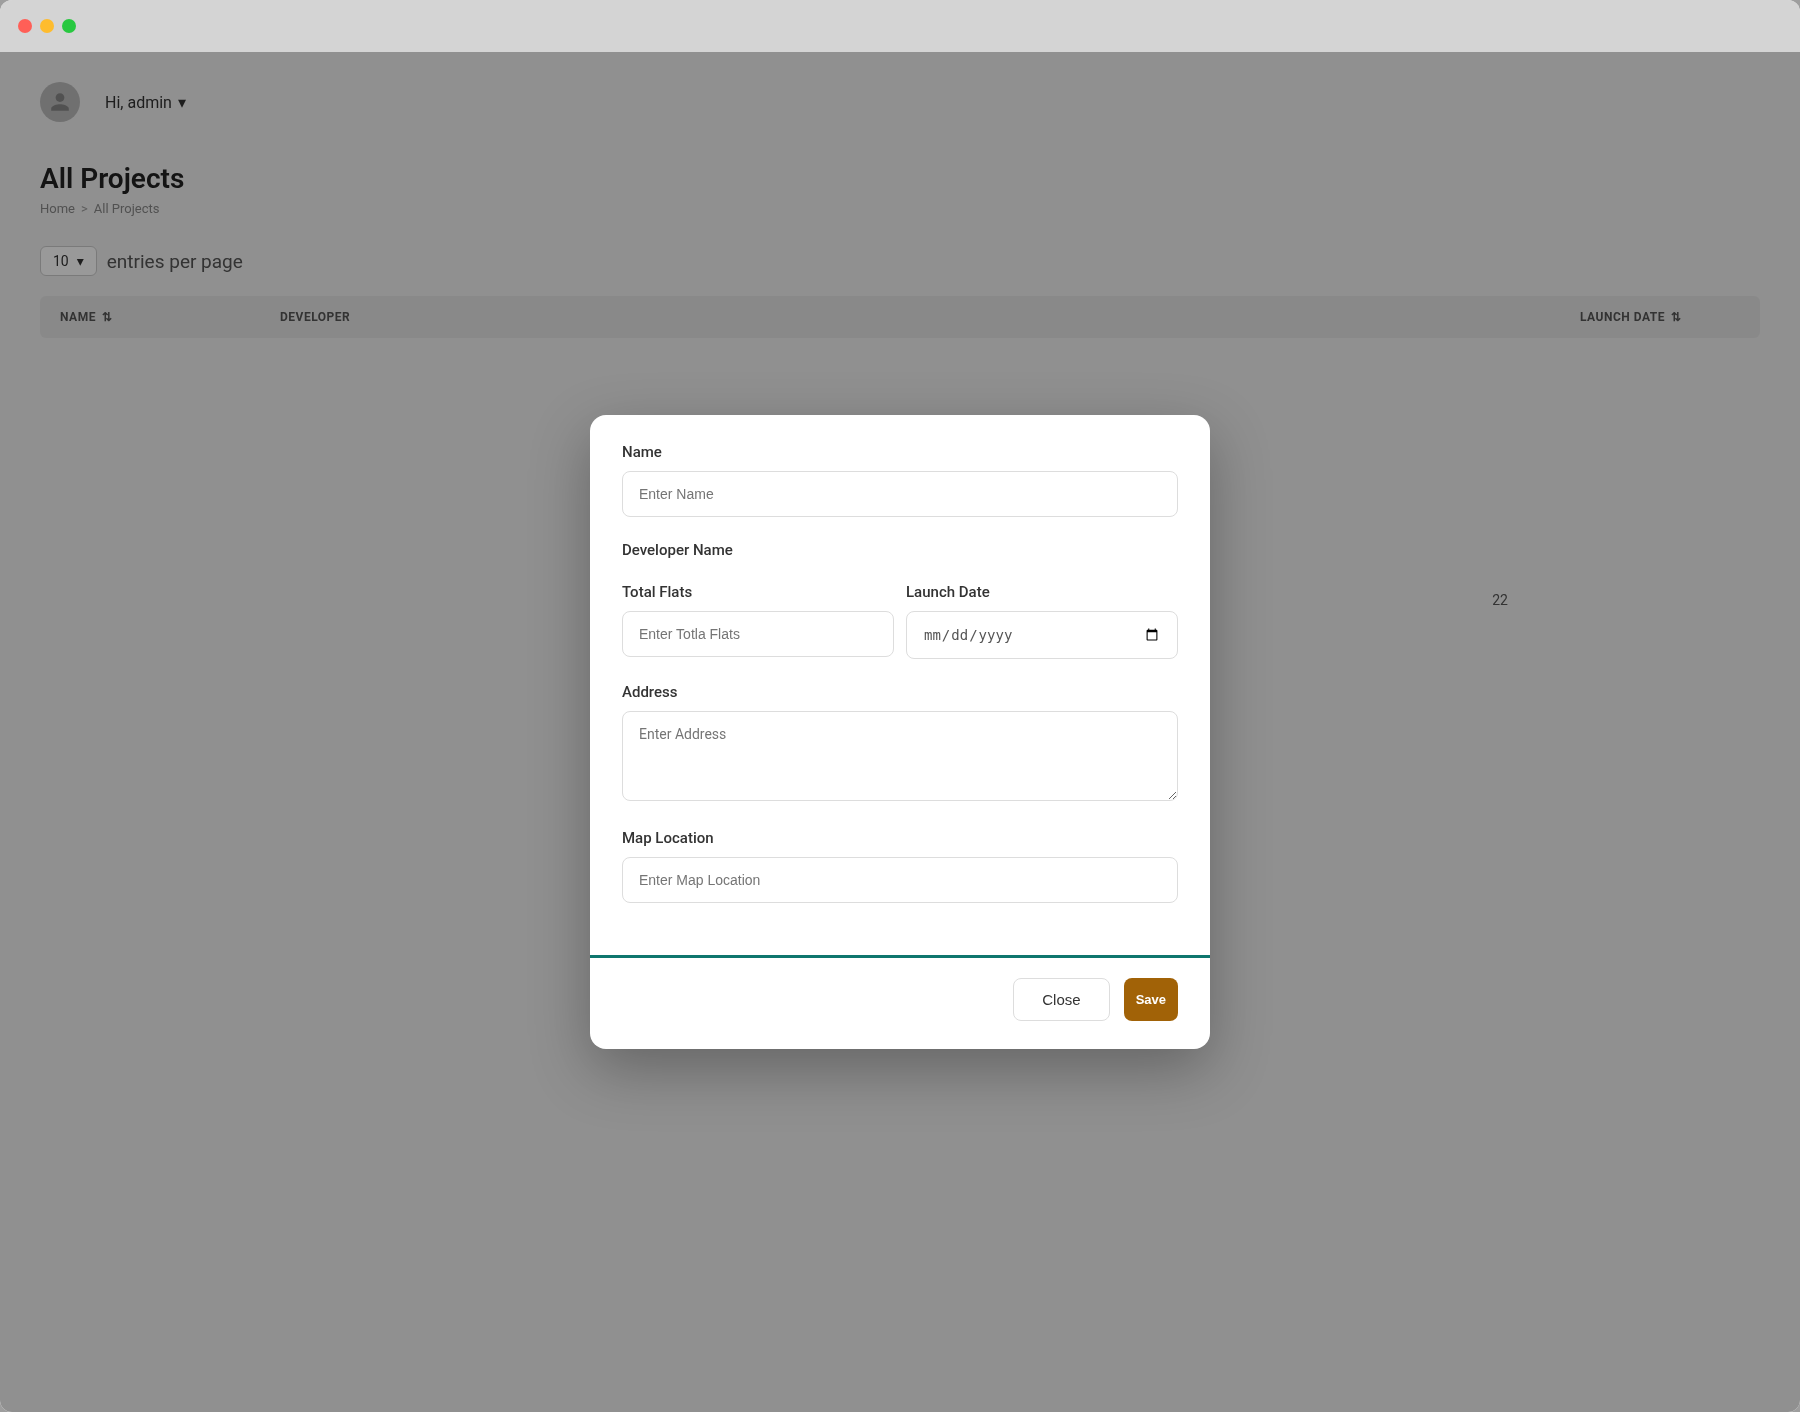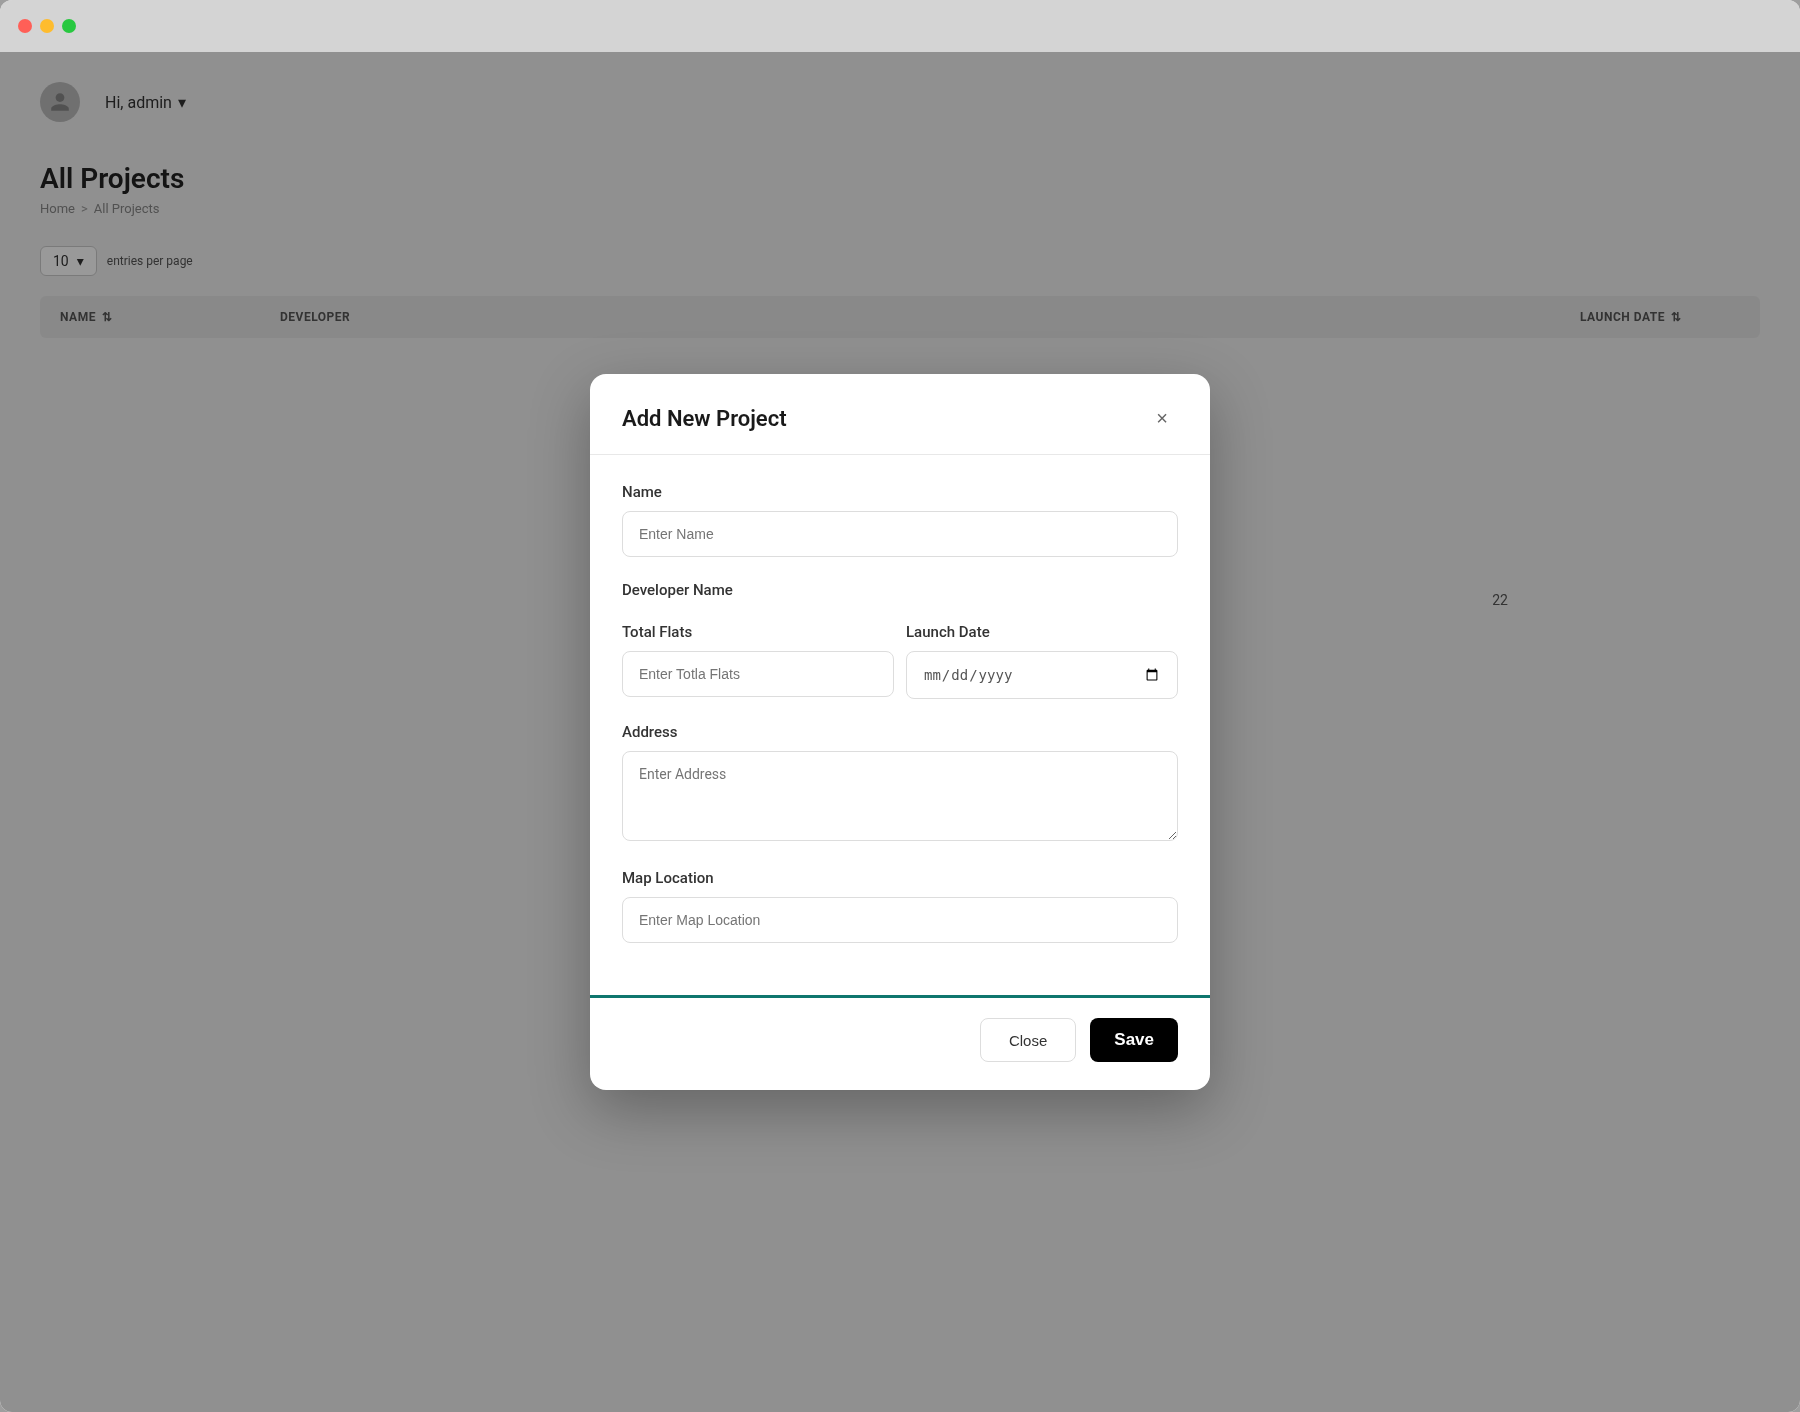--- a/index.html
+++ b/index.html
@@ -120,21 +120,21 @@
       padding: 6px 12px;
       background: white;
       font-size: 14px;
       display: flex;
       align-items: center;
       gap: 8px;
       color: #333;
     }
 
     .entries-label {
-      font-size: 12px;
+      font-size: 19px;
       color: #555;
     }
 
     .table-header {
       display: grid;
       grid-template-columns: 220px 220px auto 160px;
       background: #e5e5e5;
       padding: 14px 20px;
       border-radius: 6px;
       font-size: 12px;
@@ -269,25 +269,25 @@
       border: 1px solid #ddd;
       border-radius: 8px;
       background: white;
       font-size: 15px;
       color: #333;
       cursor: pointer;
       font-weight: 500;
     }
 
     .btn-save {
-      padding: 12px 24px;
+      padding: 12px 12px;
       border: none;
       border-radius: 8px;
-      background: #000000;
-      font-size: 17px;
+      background: #a16207;
+      font-size: 13px;
       color: white;
       cursor: pointer;
       font-weight: 600;
     }
 
     input[type="date"] {
       color: #555;
     }
   </style>
 </head>
@@ -345,24 +345,20 @@
         <span>⇅</span>
       </div>
     </div>
 
     <div class="number-22">22</div>
   </div>
 
   <div class="overlay">
 
     <div class="modal">
-      <div class="modal-header">
-        <span class="modal-title">Add New Project</span>
-        <button class="close-btn">×</button>
-      </div>
 
       <div class="modal-body">
 
         <div class="form-group">
           <label class="form-label">Name</label>
           <input class="form-input" type="text" placeholder="Enter Name" style="">
         </div>
 
         <div class="form-group">
           <label class="form-label">Developer Name</label>

